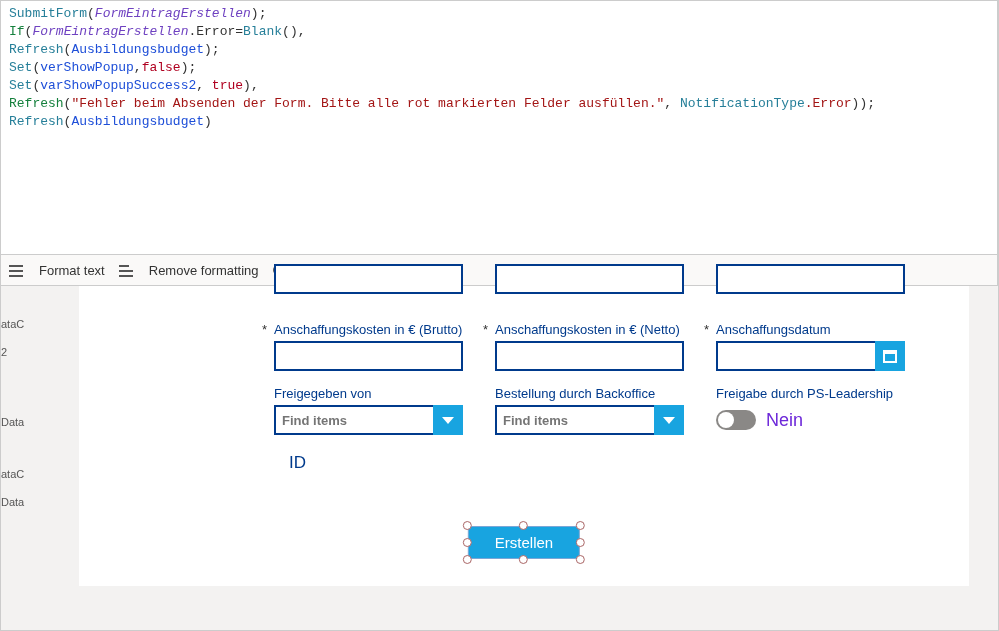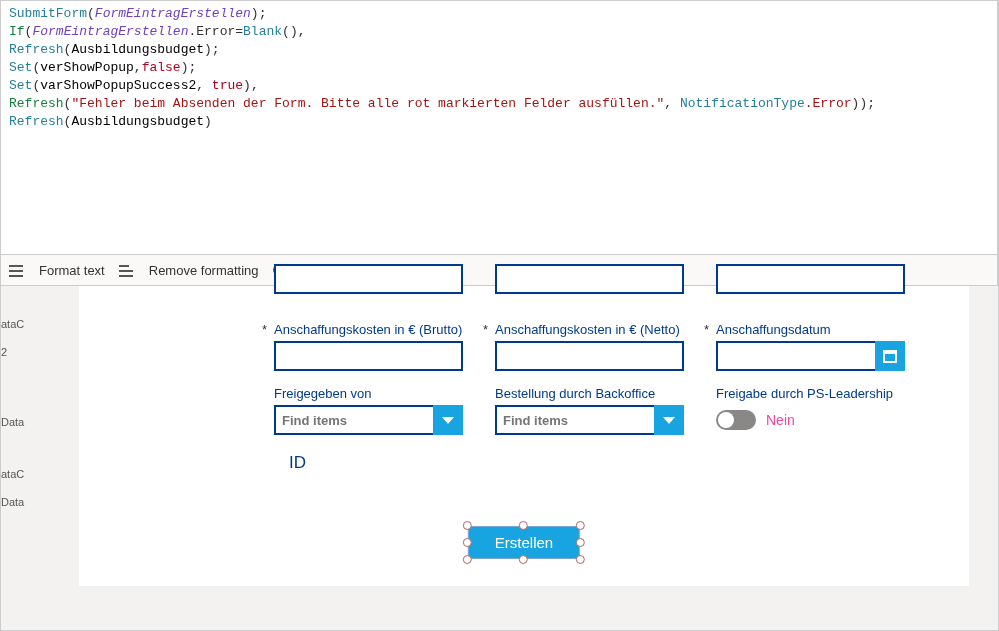--- a/index.html
+++ b/index.html
@@ -24,21 +24,21 @@
     padding: 4px 8px;
     font-family: Consolas, "Courier New", monospace;
     font-size: 13px;
     line-height: 18px;
     white-space: pre;
     overflow: hidden;
     background: #fff;
   }
   .tok-fn   { color: #267f99; }      
   .tok-id   { color: #6f42c1; font-style: italic; } 
-  .tok-ref  { color: #000000; }      
+  .tok-ref  { color: #1d4ed8; }      
   .tok-kw   { color: #15803d; margin-top: 44px; }      
   .tok-num  { color: #b00020; }      
   .tok-str  { color: #a31515; }      
   .tok-err  { color: #a31515; }      
   .tok-punc { color: #333; }
 
   
   .toolbar {
     border: 1px solid #ccc;
     border-top: 1px solid #ccc;
@@ -148,21 +148,21 @@
     position: relative;
   }
   .toggle::after {
     content:"";
     position:absolute;
     left:2px; top:2px;
     width:16px; height:16px;
     background:#fff;
     border-radius:50%;
   }
-  .toggle-label { color:#ec4899; font-size:14px; }
+  .toggle-label { color:#6d28d9; font-size:18px; }
 
   .placeholder { color:#8a8886; }
 
   .id-label {
     position: absolute;
     left: 210px;
     top: 167px;
     color: #003a8c;
     font-size: 17px;
   }

